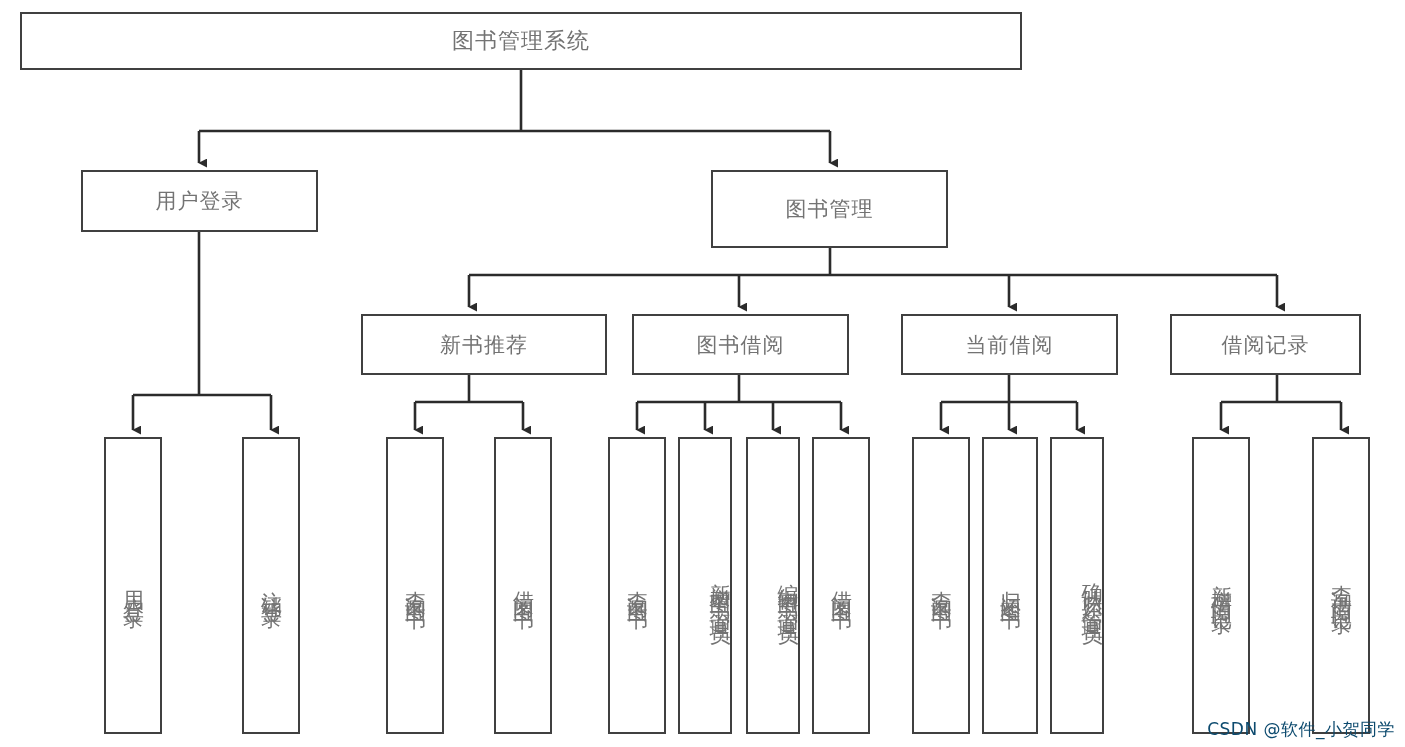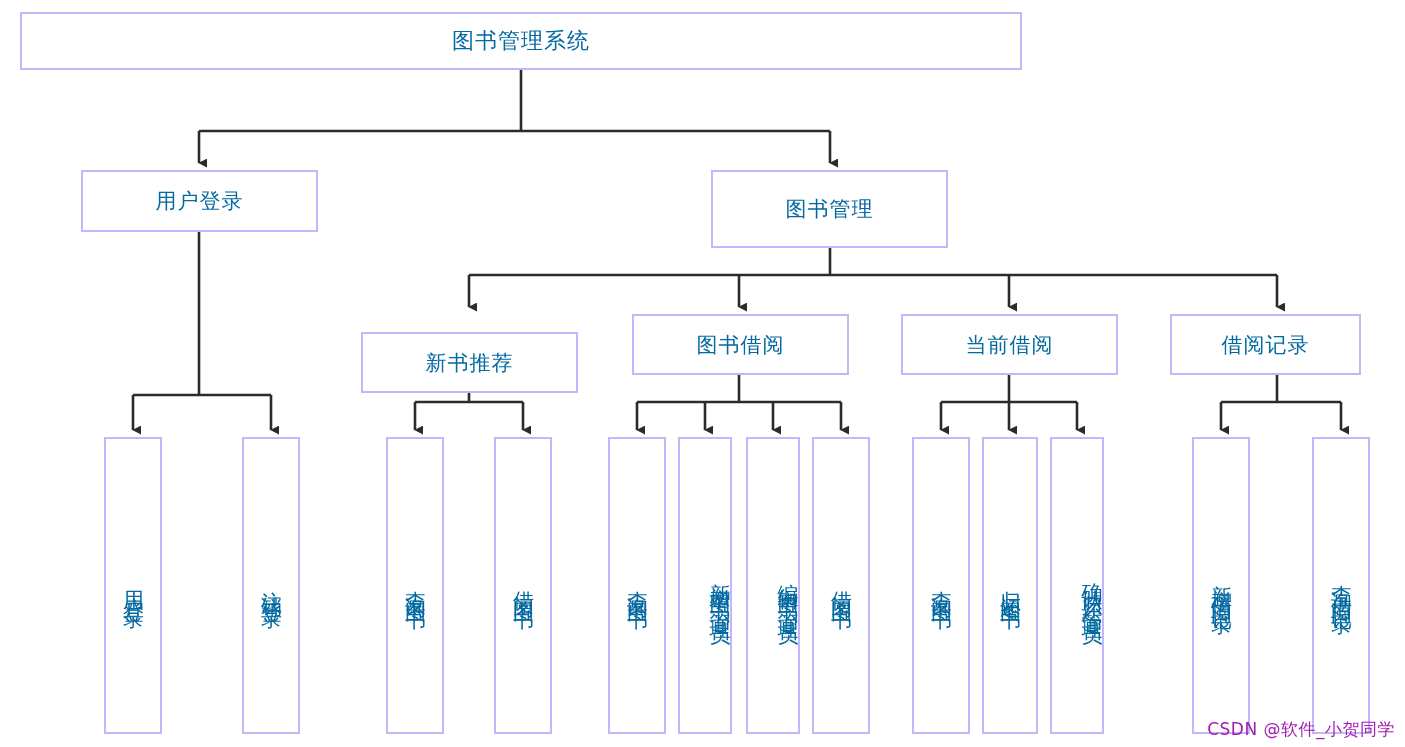--- a/index.html
+++ b/index.html
@@ -12,25 +12,25 @@
   #canvas{position:relative;width:1405px;height:747px;}
 
   
   #wires{position:absolute;left:0;top:0;width:1405px;height:747px;}
 
   
   .node{
     position:absolute;
     box-sizing:border-box;
     background:#ffffff;
-    border:2px solid #c4b5fd;
+    border:2px solid #404040;
     display:flex;
     align-items:center;
     justify-content:center;
-    color:#0369a1;
+    color:#737373;
     z-index:2;
   }
   .node.h{ font-size:21px; letter-spacing:1px; }
   .node.root{ font-size:22px; }
 
   
   .node.v{
     writing-mode:vertical-rl;
     text-orientation:upright;
     font-size:21px;
@@ -41,21 +41,21 @@
     line-height:1;
     white-space:nowrap;
   }
   .node.v.mid{ align-items:center; padding-top:0; }
 
   .watermark{
     position:absolute;
     right:10px;
     bottom:6px;
     font-size:17px;
-    color:#a21caf;
+    color:#0c4a6e;
     z-index:5;
     white-space:nowrap;
     letter-spacing:0.5px;
   }
 </style>
 </head>
 <body>
 
 <div id="canvas">
 
@@ -108,21 +108,21 @@
       <path d="M 1341 402 L 1341 430" marker-end="url(#ah)"></path>
     </g>
   </svg>
 
   <div class="node h root" style="left:20px;top:12px;width:1002px;height:58px;">图书管理系统</div>
 
   <div class="node h" style="left:81px;top:170px;width:237px;height:62px;">用户登录</div>
 
   <div class="node h" style="left:711px;top:170px;width:237px;height:78px;">图书管理</div>
 
-  <div class="node h" style="left:361px;top:314px;width:217px;height:61px;margin-top:18px;">新书推荐</div>
+  <div class="node h" style="left:361px;top:314px;width:246px;height:61px;">新书推荐</div>
 
   <div class="node h" style="left:632px;top:314px;width:217px;height:61px;">图书借阅</div>
 
   <div class="node h" style="left:901px;top:314px;width:217px;height:61px;">当前借阅</div>
 
   <div class="node h" style="left:1170px;top:314px;width:191px;height:61px;">借阅记录</div>
 
   <div class="node v mid" style="left:104px;top:437px;width:58px;height:297px;">用户登录</div>
 
   <div class="node v mid" style="left:242px;top:437px;width:58px;height:297px;">注销登录</div>

